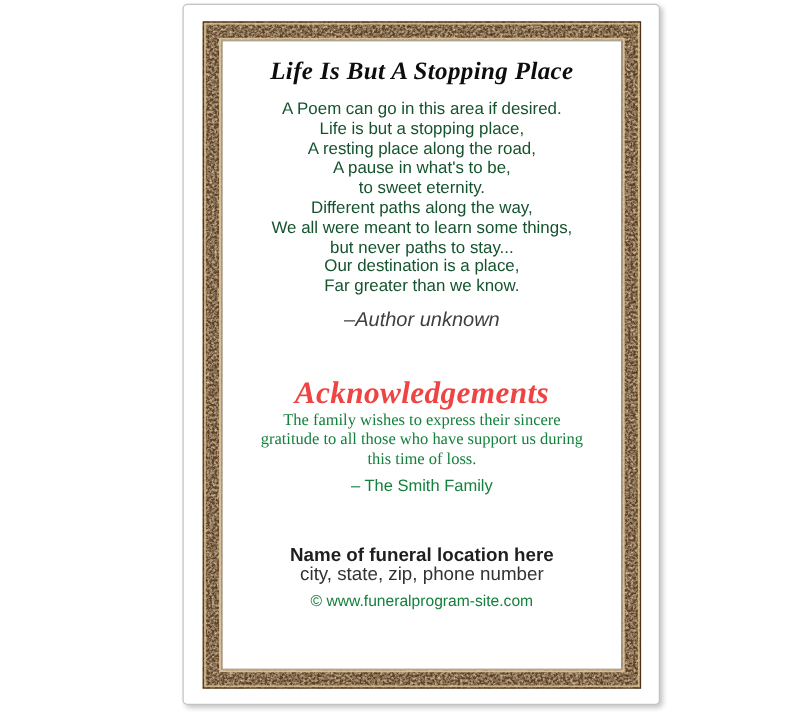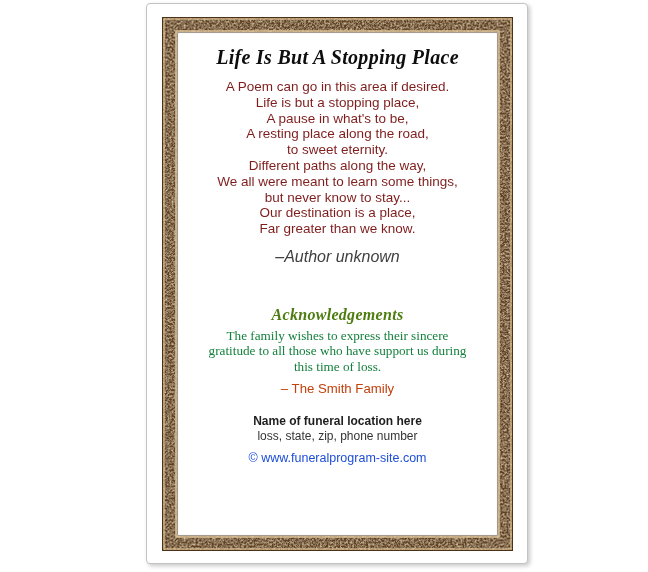--- a/index.html
+++ b/index.html
@@ -54,70 +54,70 @@
     font-weight: bold;
     font-size: 20px;
     line-height: 22px;
     color: #0d0d0d;
     letter-spacing: 0.3px;
   }
   .poem {
     margin-top: 11px;
     font-size: 13.5px;
     line-height: 15.8px;
-    color: #7f1d1d;
+    color: #14532d;
   }
   .attribution {
     margin-top: 13px;
     height: 14px;
     font-size: 16px;
     line-height: 14px;
     font-style: italic;
     color: #3f3f3f;
   }
   .ack-title {
     margin-top: 40px;
     height: 21px;
     font-family: "Liberation Serif", serif;
     font-style: italic;
     font-weight: bold;
-    font-size: 16px;
+    font-size: 25px;
     line-height: 21px;
-    color: #4d7c0f;
+    color: #ef4444;
     letter-spacing: 0.3px;
   }
   .ack-body {
     margin-top: 3px;
     font-size: 13.2px;
     line-height: 15.5px;
     color: #15803d;
     font-family: Liberation Serif, serif;
   }
   .signature {
     margin-top: 7px;
     height: 15px;
     font-size: 13.2px;
     line-height: 15px;
-    color: #c2410c;
+    color: #15803d;
   }
   .footer {
-    margin-top: 18px;
-    font-size: 12px;
+    margin-top: 41px;
+    font-size: 15px;
     line-height: 15px;
     color: #333333;
   }
   .footer .loc-name {
     font-weight: bold;
     color: #1f1f1f;
   }
   .copyright {
     margin-top: 7px;
     font-size: 12.5px;
     line-height: 14px;
-    color: #1d4ed8;
+    color: #15803d;
   }
 </style>
 </head>
 <body>
 
 <div class="stage">
   <div class="page">
     <div class="frame">
       <svg class="frame-svg" viewBox="0 0 350 533" preserveAspectRatio="none" aria-hidden="true">
         <defs>
@@ -152,45 +152,45 @@
         <rect x="15.6" y="15.6" width="318.8" height="501.8" fill="none" stroke="#3e2812" stroke-width="0.8" opacity="0.6"></rect>
       </svg>
 
       <div class="content">
 
         <div class="poem-title">Life Is But A Stopping Place</div>
 
         <div class="poem">
           <div>A Poem can go in this area if desired.</div>
           <div>Life is but a stopping place,</div>
+          <div>A resting place along the road,</div>
           <div>A pause in what's to be,</div>
-          <div>A resting place along the road,</div>
           <div>to sweet eternity.</div>
           <div>Different paths along the way,</div>
           <div>We all were meant to learn some things,</div>
-          <div>but never know to stay...</div>
+          <div>but never paths to stay...</div>
           <div>Our destination is a place,</div>
           <div>Far greater than we know.</div>
         </div>
 
         <div class="attribution">–Author unknown</div>
 
         <div class="ack-title">Acknowledgements</div>
 
         <div class="ack-body">
           <div>The family wishes to express their sincere</div>
           <div>gratitude to all those who have support us during</div>
           <div>this time of loss.</div>
         </div>
 
         <div class="signature">– The Smith Family</div>
 
         <div class="footer">
           <div class="loc-name">Name of funeral location here</div>
-          <div>loss, state, zip, phone number</div>
+          <div>city, state, zip, phone number</div>
         </div>
 
         <div class="copyright">© www.funeralprogram-site.com</div>
 
       </div>
     </div>
   </div>
 </div>
 
 </body></html>

